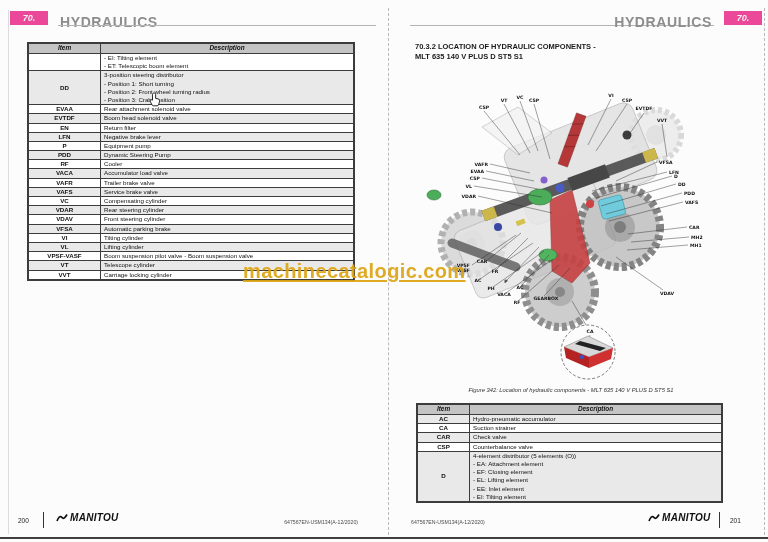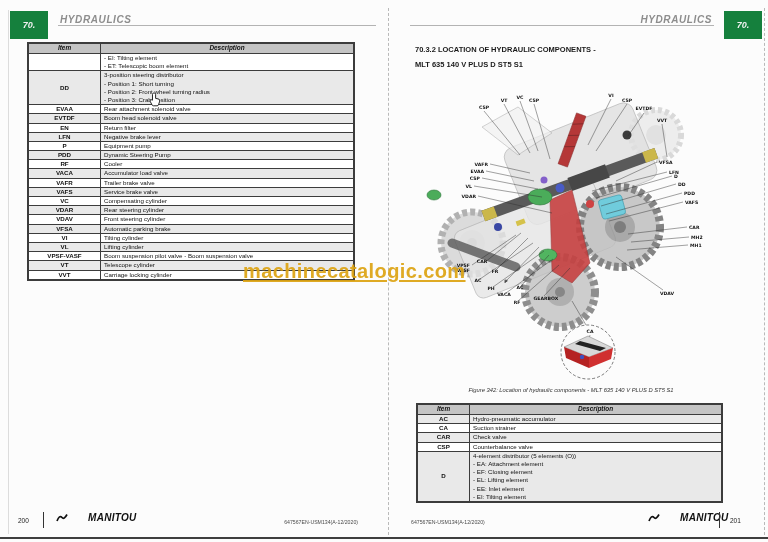--- a/index.html
+++ b/index.html
@@ -2,43 +2,43 @@
 <html><head>
 <meta charset="utf-8">
 <style>
   html,body{margin:0;padding:0;}
   body{width:768px;height:542px;background:#fcfcfc;font-family:"Liberation Sans",sans-serif;overflow:hidden;position:relative;}
   .abs{position:absolute;}
   
   .page-edge-left{left:8px;top:10px;height:524px;border-left:1px solid #dcdcdc;}
   .fold{top:8px;height:527px;border-left:1px dashed #b9b9b9;}
   .bottom-rule{left:0;top:537px;width:768px;height:2px;background:#3f3f3f;}
-  .chap-box{width:38px;height:28px;background:#15803d;color:#f1f1f1;font-weight:bold;font-style:italic;
+  .chap-box{width:38px;height:14px;background:#ec4899;color:#f1f1f1;font-weight:bold;font-style:italic;
     font-size:9px;display:flex;align-items:center;justify-content:center;}
-  .section-title{font-weight:bold;font-style:italic;font-size:10px;color:#8d8d8d;letter-spacing:.6px;}
+  .section-title{font-weight:bold;font-size:14px;color:#8d8d8d;letter-spacing:.6px;}
   .header-rule{height:1px;background:#b3b3b3;}
   
   table{border-collapse:collapse;table-layout:fixed;background:#fff;}
   td,th{border:1px solid #3c3c3c;font-size:6.2px;line-height:1.32;padding:0 3px;vertical-align:middle;color:#111;}
   th{background:#c4c4c4;font-weight:bold;font-style:italic;text-align:center;font-size:6.4px;height:9px;}
   td.item{font-weight:bold;text-align:center;}
   td.desc{white-space:pre-line;text-align:left;}
   tr.alt{background:#e9e9e9;}
   .ltable{left:28px;top:43px;width:326px;outline:1px solid #3c3c3c;}
   .ltable col.c1{width:72px;}
   .rtable{left:417px;top:404px;width:305px;outline:1px solid #3c3c3c;}
   .rtable col.c1{width:52px;}
   
-  .fig-title{font-size:7.5px;font-weight:bold;color:#1a1a1a;line-height:15px;white-space:pre-line;}
+  .fig-title{font-size:7.5px;font-weight:bold;color:#1a1a1a;line-height:10px;white-space:pre-line;}
   .fig-caption{font-size:5.8px;font-style:italic;color:#333;text-align:center;}
   
   .pagenum{font-size:6.5px;color:#222;}
   .docnum{font-size:5.2px;color:#4a4a4a;}
   .vbar{width:1px;height:16px;background:#333;}
-  .brand{display:flex;align-items:center;gap:20px;}
+  .brand{display:flex;align-items:center;gap:2px;}
   .brand-text{font-weight:bold;font-style:italic;font-size:10px;letter-spacing:.3px;color:#101010;}
   
   .watermark{left:243px;top:260px;font-size:20px;font-weight:bold;color:#dda414;opacity:.93;
     letter-spacing:.4px;text-decoration:underline;text-underline-offset:2px;z-index:60;}
   
   .dlab{font-family:"DejaVu Sans",sans-serif;font-size:4.6px;font-weight:700;fill:#101010;}
   .cl{stroke:#2f2f2f;stroke-width:.45;}
 </style>
 </head>
 <body>

